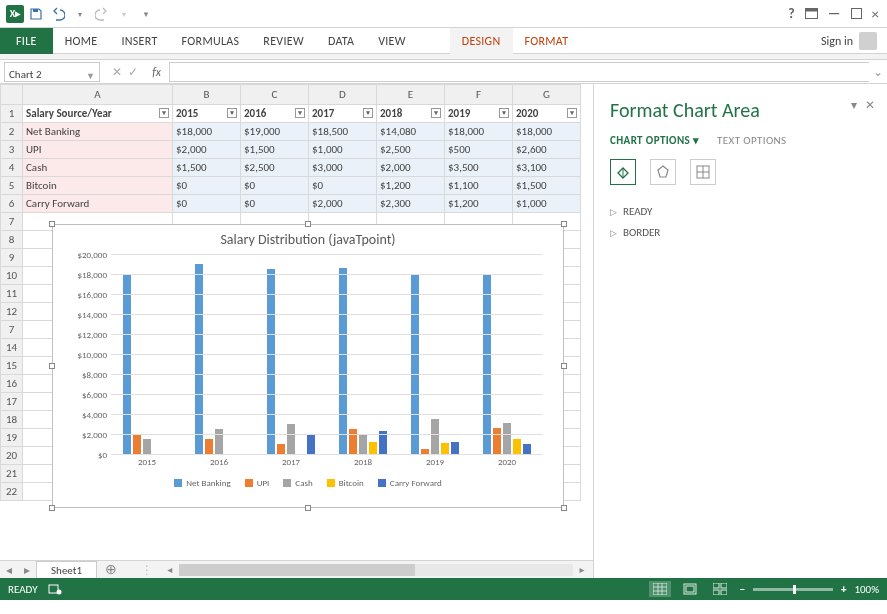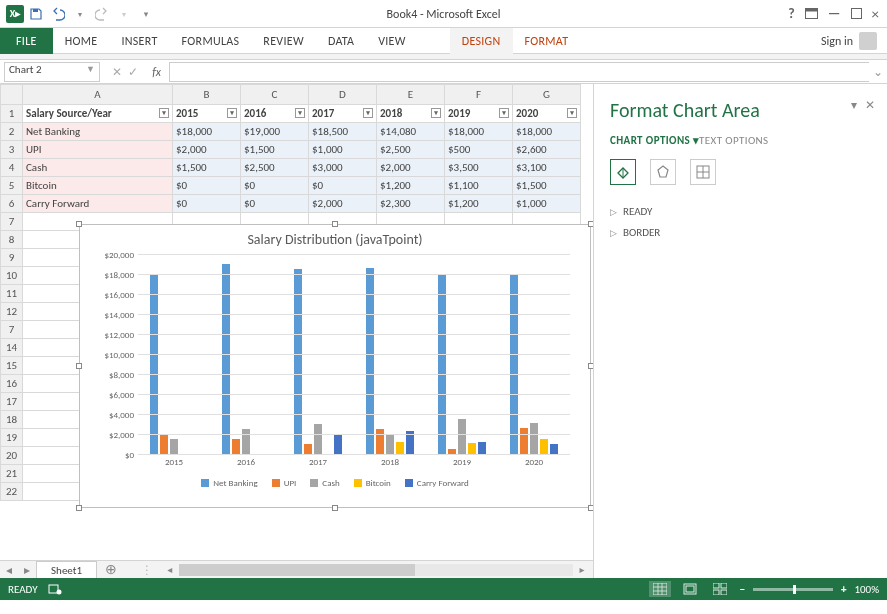--- a/index.html
+++ b/index.html
@@ -14,39 +14,39 @@
 .ribbon-tabs{height:26px;display:flex;align-items:center;background:#fff;border-bottom:1px solid #d4d4d4;font-size:12px;position:relative}
 .tab{padding:0 12px;height:26px;display:flex;align-items:center;color:#444;text-transform:uppercase;letter-spacing:.3px}
 .tab.file{background:#217346;color:#fff;padding:0 16px}
 .tab.ctx{color:#c2410c}
 .tab.ctx.active{background:#f3f3f3}
 .ribbon-ctx-bg{position:absolute;left:570px;width:180px;top:0;height:26px;background:#f3f3f3;border-left:1px solid #d4d4d4;border-right:1px solid #d4d4d4;z-index:-1}
 .signin-area{margin-left:auto;display:flex;align-items:center;gap:6px;padding-right:10px;color:#444}
 .signin-area .avatar{width:18px;height:18px;background:#d0d0d0;border-radius:2px}
 .ribbon-body{height:6px;background:#f3f3f3;border-bottom:1px solid #d4d4d4}
 .formula-bar{height:24px;display:flex;align-items:center;border-bottom:1px solid #d4d4d4;background:#fff}
-.namebox{width:96px;height:20px;border:1px solid #ccc;margin:0 4px;padding:0 4px;font-size:11px;display:flex;align-items:flex-start;justify-content:space-between}
+.namebox{width:96px;height:20px;border:1px solid #ccc;margin:0 4px;padding:0 4px;font-size:11px;display:flex;align-items:flex-end;justify-content:space-between}
 .namebox .dd{color:#999;font-size:9px}
 .fx-btns{display:flex;align-items:center;gap:6px;padding:0 8px;color:#aaa;font-size:12px}
 .fx-label{font-style:italic;color:#666;padding:0 6px}
 .fx-input{flex:1;height:20px;border:1px solid #ccc;border-right:none;margin-left:2px}
 .fx-expand{width:18px;color:#999;text-align:center}
 .workarea{display:flex;height:494px}
 .sheet-area{width:594px;display:flex;flex-direction:column;border-right:1px solid #d4d4d4}
 .grid-wrap{flex:1;position:relative;overflow:hidden}
 table.grid{border-collapse:collapse;table-layout:fixed;width:580px}
 table.grid th,table.grid td{border:1px solid #d9d9d9;font-size:11px;height:18px;padding:0 3px;text-align:left;background:#fff;overflow:hidden;white-space:nowrap}
 table.grid th{background:#f0f0f0;color:#555;font-weight:normal;text-align:center}
 table.grid th.rowh{width:22px;text-align:center}
 table.grid th.colh{height:20px}
 table.grid td.lbl{background:#fce9e9}
 table.grid td.val{background:#eaf1f9;text-align:left}
 table.grid td.hdr{font-weight:bold;background:#fff}
 .filter{float:right;width:10px;height:10px;border:1px solid #999;font-size:7px;line-height:8px;text-align:center;color:#666;margin-top:1px}
-.chart-obj{position:absolute;left:79px;top:140px;width:512px;height:284px;background:#fff;border:1px solid #bfbfbf}
+.chart-obj{position:absolute;left:52px;top:140px;width:512px;height:284px;background:#fff;border:1px solid #bfbfbf}
 .chart-obj .handle{position:absolute;width:6px;height:6px;background:#fff;border:1px solid #888}
 .chart-title{text-align:center;font-size:14px;color:#595959;padding:6px 0}
 .chart-plot{position:relative;height:200px;margin:0 20px 0 58px}
 .y-axis{position:absolute;left:-50px;top:0;bottom:0;width:46px}
 .y-tick{position:absolute;right:0;font-size:9px;color:#666;transform:translateY(-50%);text-align:right;width:46px}
 .gridline{position:absolute;left:0;right:0;border-top:1px solid #e0e0e0}
 .bars-area{position:absolute;left:0;right:0;top:0;bottom:0;display:flex}
 .group{flex:1;display:flex;align-items:flex-end;justify-content:center;gap:2px;position:relative}
 .bar{width:8px}
 .x-labels{display:flex;margin:2px 20px 0 58px}
@@ -59,21 +59,21 @@
 .sheet-nav{padding:0 6px;color:#888}
 .sheet-tab{padding:0 14px;height:100%;display:flex;align-items:center;background:#fff;border:1px solid #ccc;border-bottom:none;font-size:11px}
 .sheet-add{padding:0 8px;color:#888;font-size:14px}
 .hscroll{flex:1;display:flex;align-items:center;padding:0 4px;gap:2px}
 .hscroll .track{flex:1;height:12px;background:#e8e8e8;position:relative}
 .hscroll .thumb{position:absolute;left:0;width:60%;top:0;bottom:0;background:#cdcdcd}
 .hscroll .arr{width:14px;text-align:center;color:#888;font-size:10px}
 .pane{flex:1;background:#fff;padding:14px 16px;font-size:12px;position:relative}
 .pane h1{font-size:20px;font-weight:300;color:#217346;margin:0 0 12px 0}
 .pane-close{position:absolute;right:12px;top:14px;display:flex;gap:8px;color:#888;font-size:12px}
-.pane-tabs{display:flex;font-size:11px;margin-bottom:12px}
+.pane-tabs{display:flex;gap:18px;font-size:11px;margin-bottom:12px}
 .pane-tabs .pt{color:#888;letter-spacing:.4px}
 .pane-tabs .pt.active{color:#217346;font-weight:bold}
 .pane-icons{display:flex;gap:14px;margin-bottom:16px}
 .pane-icons .pi{width:26px;height:26px;border:1px solid #ccc;display:flex;align-items:center;justify-content:center;color:#888;font-size:14px}
 .pane-icons .pi.active{border-color:#217346;color:#217346}
 .pane-item{display:flex;align-items:center;gap:6px;padding:4px 0;font-size:11px;color:#555}
 .pane-item .tri{color:#888;font-size:9px}
 .statusbar{height:22px;background:#217346;color:#fff;display:flex;align-items:center;font-size:11px;padding:0 8px}
 .statusbar .sb-left{display:flex;align-items:center;gap:10px}
 .statusbar .sb-right{margin-left:auto;display:flex;align-items:center;gap:8px}
@@ -106,21 +106,20 @@
     <div class="q" style="font-size:8px;color:#888">▾</div>
     <div class="q">
         <svg width="14" height="14" viewBox="0 0 14 14">
           <path d="M5 3a5 5 0 0 0 0 10h4" fill="none" stroke="#bbb" stroke-width="1.3"></path>
           <path d="M8 1l3 3-3 3" fill="none" stroke="#bbb" stroke-width="1.3"></path>
         </svg>
       </div>
     <div class="q" style="font-size:8px;color:#ccc">▾</div>
     <div class="q" style="font-size:9px;color:#888">▾</div>
   </div>
-  <div class="title-center">Book4 - Microsoft Excel</div>
   <div class="title-right">
     <span style="font-weight:bold">?</span>
     <span>
         <svg width="13" height="11" viewBox="0 0 13 11">
           <rect x="0.5" y="0.5" width="12" height="10" fill="none" stroke="#666"></rect>
           <rect x="0.5" y="0.5" width="12" height="3" fill="#666"></rect>
         </svg>
       </span>
     <span style="font-weight:bold">—</span>
     <span>

